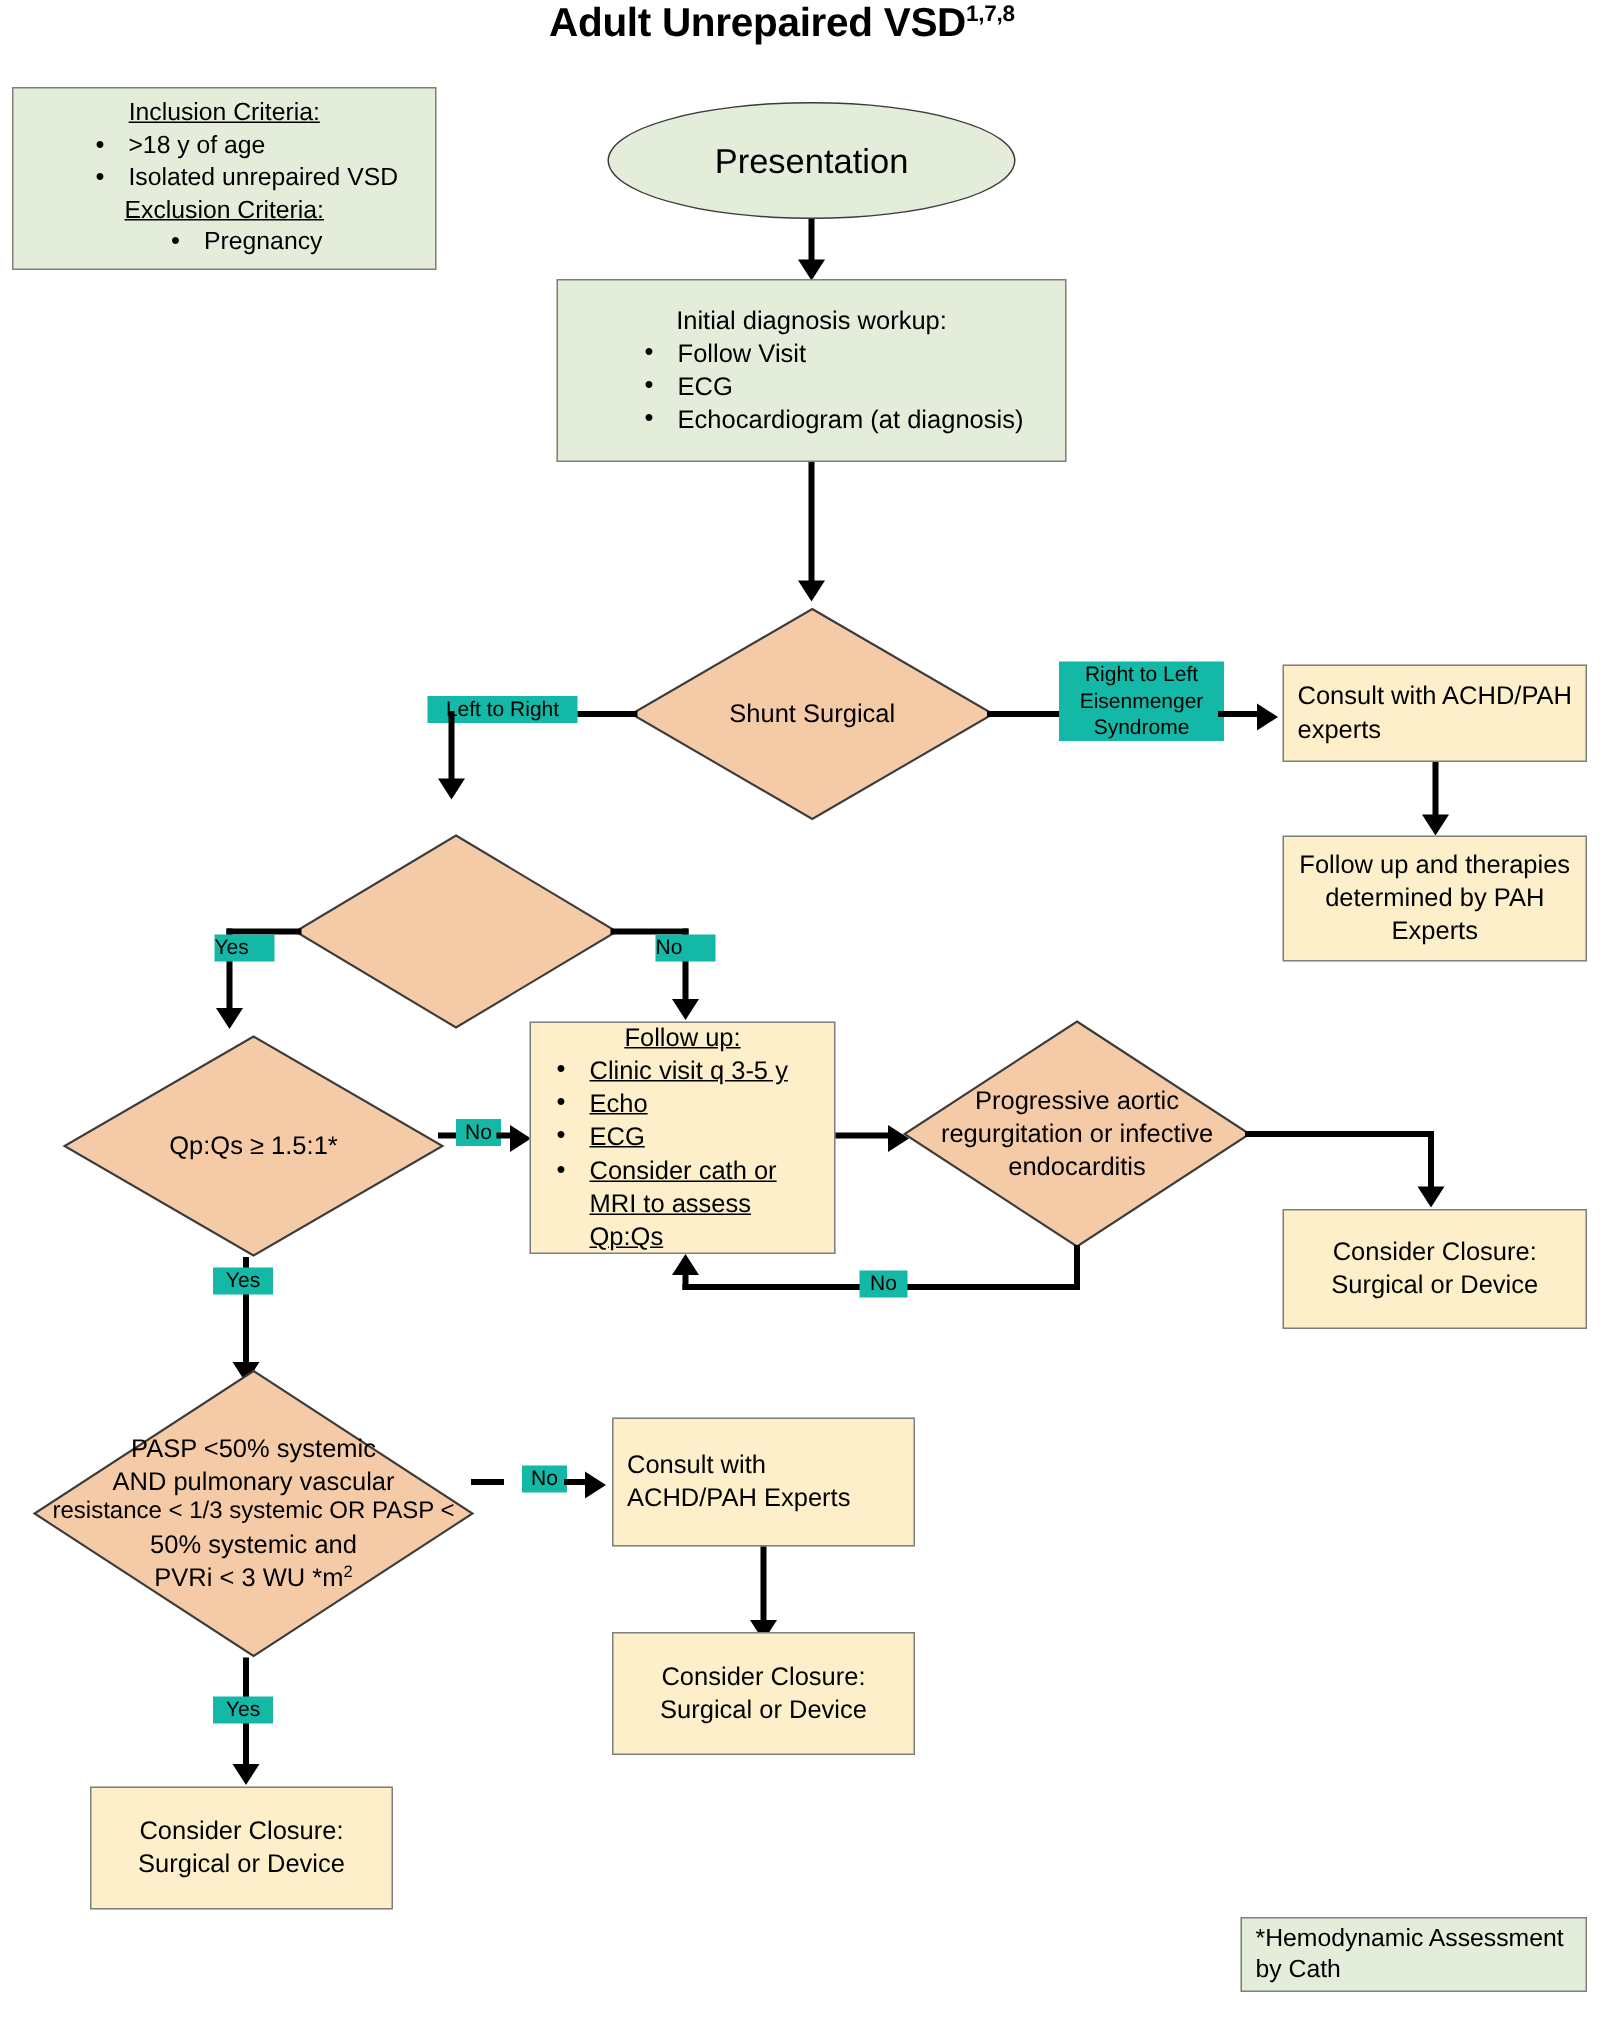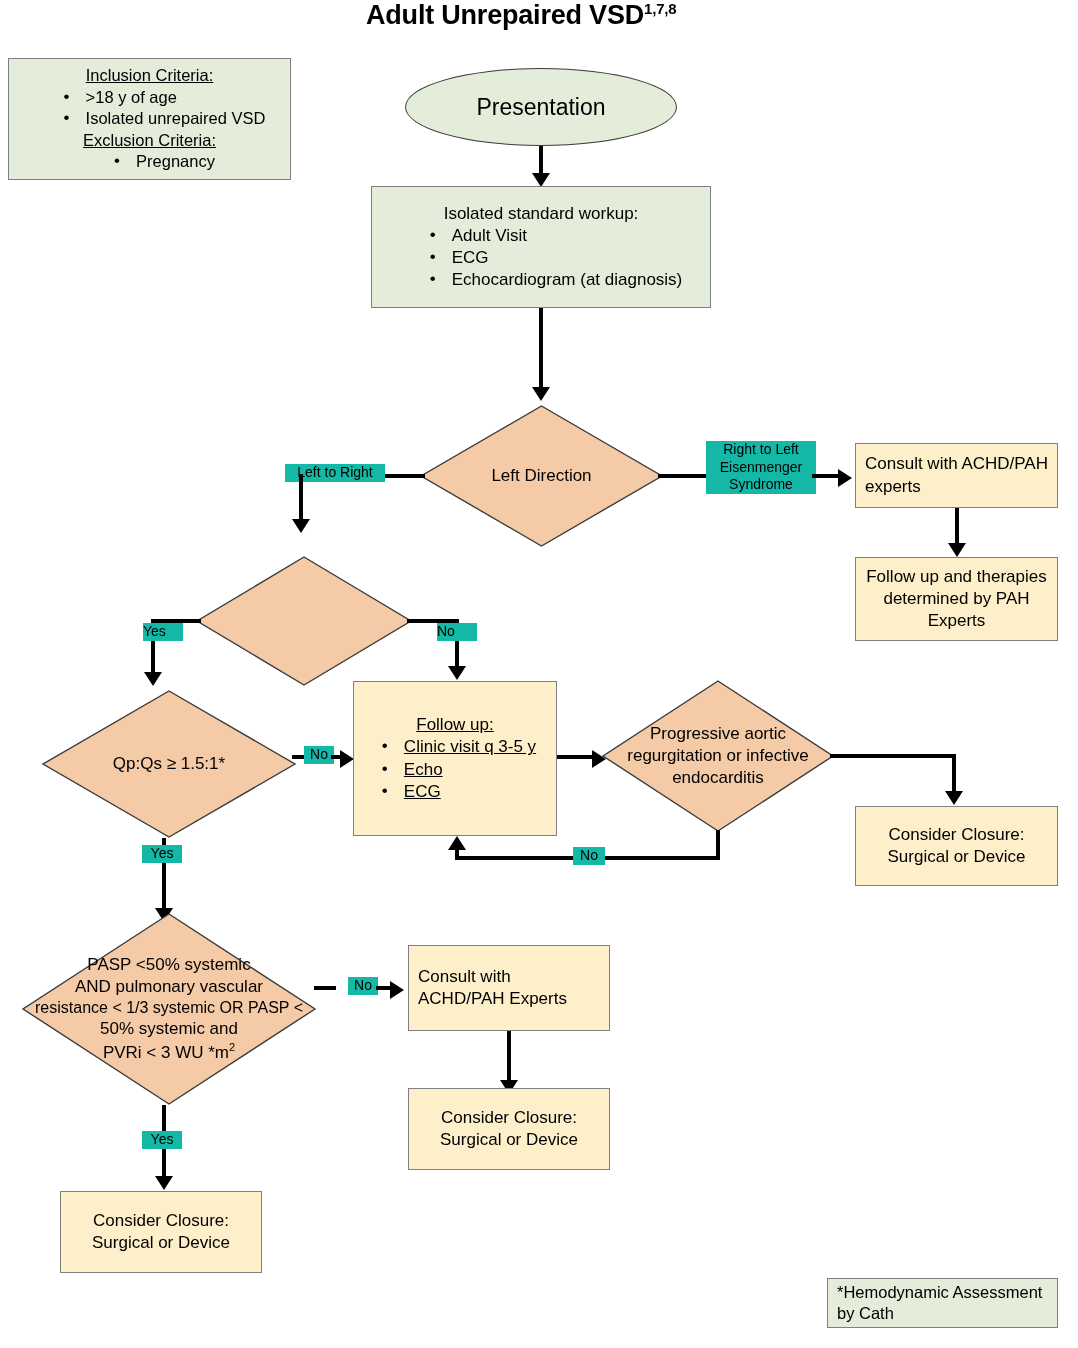--- a/index.html
+++ b/index.html
@@ -112,36 +112,36 @@
   </div>
 
   <div class="abs ellipse" style="left:405px;top:68px;width:272px;height:78px;">
     <span>Presentation</span>
   </div>
 
   <div class="abs ln lnv" style="left:539px;top:146px;height:30px;"></div>
   <div class="abs arw arw-d" style="left:532px;top:173px;"></div>
 
   <div class="abs box green pad lft" style="left:371px;top:186px;width:340px;height:122px;">
-    <div class="hdrline">Isolated standard workup:</div>
+    <div class="hdrline">Initial diagnosis workup:</div>
     <ul class="bl">
-      <li>Adult Visit</li>
+      <li>Follow Visit</li>
       <li>ECG</li>
       <li>Echocardiogram (at diagnosis)</li>
     </ul>
   </div>
 
   <div class="abs ln lnv" style="left:539px;top:308px;height:82px;"></div>
   <div class="abs arw arw-d" style="left:532px;top:387px;"></div>
 
   <svg class="dsvg" style="left:420px;top:405px;" width="243" height="142" viewBox="0 0 243 142">
     <polygon points="121.5,1 242,71 121.5,141 1,71" fill="#F5CBA7" stroke="#3b3b3b" stroke-width="1.4"></polygon>
   </svg>
   <div class="dlabel" style="left:440px;top:405px;width:203px;height:142px;">
-    <span>Left Direction</span>
+    <span>Shunt Surgical</span>
   </div>
 
   <div class="abs elab" style="left:285px;top:464px;width:100px;">Left to Right</div>
   <div class="abs ln lnh" style="left:385px;top:474px;width:40px;"></div>
 
   <div class="abs ln lnv" style="left:299px;top:474px;height:48px;"></div>
   <div class="abs arw arw-d" style="left:292px;top:519px;"></div>
 
   <div class="abs ln lnh" style="left:658px;top:474px;width:52px;"></div>
   <div class="abs elab" style="left:706px;top:441px;width:110px;">Right to Left
@@ -190,20 +190,21 @@
   <div class="abs ln lnv" style="left:162px;top:838px;height:78px;"></div>
   <div class="abs elab" style="left:142px;top:845px;width:40px;">Yes</div>
   <div class="abs arw arw-d" style="left:155px;top:908px;"></div>
 
   <div class="abs box cream pad lft" style="left:353px;top:681px;width:204px;height:155px;text-decoration:underline;">
     <div class="hdrline">Follow up:</div>
     <ul class="bl" style="padding-left:8px;">
       <li>Clinic visit q 3-5 y</li>
       <li>Echo</li>
       <li>ECG</li>
+      <li>Consider cath or MRI to assess Qp:Qs</li>
     </ul>
   </div>
 
   <div class="abs ln lnh" style="left:557px;top:755px;width:38px;"></div>
   <div class="abs arw arw-r" style="left:592px;top:750px;"></div>
 
   <svg class="dsvg" style="left:602px;top:680px;" width="232" height="152" viewBox="0 0 232 152">
     <polygon points="116,1 231,76 116,151 1,76" fill="#F5CBA7" stroke="#3b3b3b" stroke-width="1.4"></polygon>
   </svg>
   <div class="dlabel" style="left:612px;top:680px;width:212px;height:152px;">

